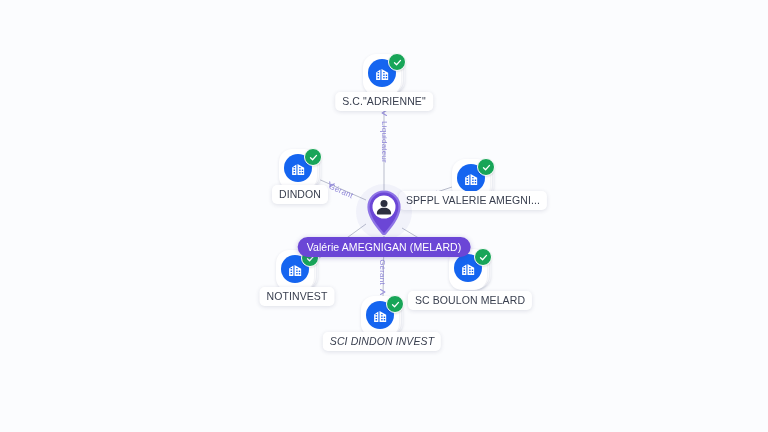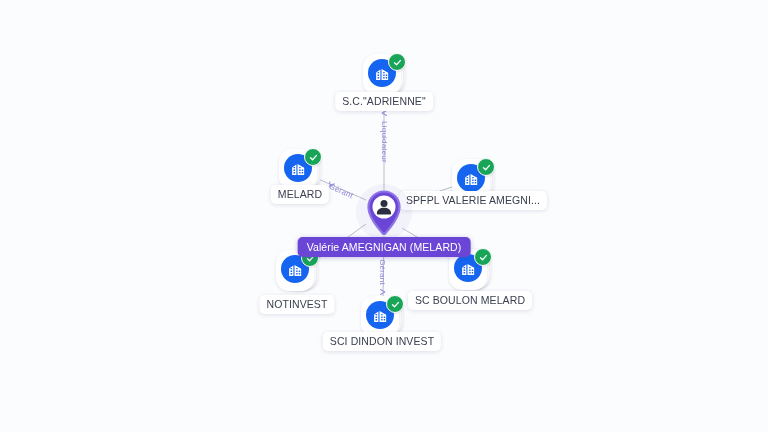--- a/index.html
+++ b/index.html
@@ -122,21 +122,21 @@
     padding: 3px 7px;
     border-radius: 5px;
     white-space: nowrap;
     box-shadow: 0 1px 4px rgba(40,50,90,0.14);
   }
   .node-label.primary {
     background: #6b46d6;
     color: #ffffff;
     font-size: 10.5px;
     padding: 3.5px 9px;
-    border-radius: 5px;
+    border-radius: 10px;
     box-shadow: 0 1px 5px rgba(70,50,160,0.30);
   }
 
   
   .edge-label {
     position: absolute;
     color: #8f86d8;
     font-size: 8px;
     letter-spacing: 0.2px;
     white-space: nowrap;
@@ -207,21 +207,21 @@
             <path d="M3 21V10.5l6-4.2V21H3zm7.6 0V5.5L20 11v10h-9.4zM5 19h2.2v-2H5v2zm0-3.6h2.2v-2H5v2zm0-3.6h2.2v-2H5v2zm8 7.2h2v-2h-2v2zm0-3.6h2v-2h-2v2zm0-3.6h2v-2h-2v2zm3.6 7.2h2v-2h-2v2zm0-3.6h2v-2h-2v2z"></path>
           </svg>
         </div>
       </div>
       <div class="verified-badge">
         <svg width="9" height="9" viewBox="0 0 24 24" fill="none" stroke="#ffffff" stroke-width="3.4" stroke-linecap="round" stroke-linejoin="round">
           <path d="M4 12.5 L9.5 18 L20 6.5"></path>
         </svg>
       </div>
     </div>
-    <div class="node-label" style="left:0px; top:15px;">MELARD</div>
+    <div class="node-label" style="left:0px; top:15px;">DINDON</div>
   </div>
 
   <div class="node" style="left:473px; top:180px;">
     <div class="company-stack">
       <div class="stack-card c3"></div>
       <div class="stack-card c2"></div>
       <div class="stack-card c1">
         <div class="company-disc">
           <svg width="17" height="17" viewBox="0 0 24 24" fill="#ffffff">
             <path d="M3 21V10.5l6-4.2V21H3zm7.6 0V5.5L20 11v10h-9.4zM5 19h2.2v-2H5v2zm0-3.6h2.2v-2H5v2zm0-3.6h2.2v-2H5v2zm8 7.2h2v-2h-2v2zm0-3.6h2v-2h-2v2zm0-3.6h2v-2h-2v2zm3.6 7.2h2v-2h-2v2zm0-3.6h2v-2h-2v2z"></path>
@@ -247,41 +247,41 @@
             <path d="M3 21V10.5l6-4.2V21H3zm7.6 0V5.5L20 11v10h-9.4zM5 19h2.2v-2H5v2zm0-3.6h2.2v-2H5v2zm0-3.6h2.2v-2H5v2zm8 7.2h2v-2h-2v2zm0-3.6h2v-2h-2v2zm0-3.6h2v-2h-2v2zm3.6 7.2h2v-2h-2v2zm0-3.6h2v-2h-2v2z"></path>
           </svg>
         </div>
       </div>
       <div class="verified-badge">
         <svg width="9" height="9" viewBox="0 0 24 24" fill="none" stroke="#ffffff" stroke-width="3.4" stroke-linecap="round" stroke-linejoin="round">
           <path d="M4 12.5 L9.5 18 L20 6.5"></path>
         </svg>
       </div>
     </div>
-    <div class="node-label" style="left:0px; top:24px;">NOTINVEST</div>
+    <div class="node-label" style="left:0px; top:16px;">NOTINVEST</div>
   </div>
 
   <div class="node" style="left:382px; top:317px;">
     <div class="company-stack">
       <div class="stack-card c3"></div>
       <div class="stack-card c2"></div>
       <div class="stack-card c1">
         <div class="company-disc">
           <svg width="17" height="17" viewBox="0 0 24 24" fill="#ffffff">
             <path d="M3 21V10.5l6-4.2V21H3zm7.6 0V5.5L20 11v10h-9.4zM5 19h2.2v-2H5v2zm0-3.6h2.2v-2H5v2zm0-3.6h2.2v-2H5v2zm8 7.2h2v-2h-2v2zm0-3.6h2v-2h-2v2zm0-3.6h2v-2h-2v2zm3.6 7.2h2v-2h-2v2zm0-3.6h2v-2h-2v2z"></path>
           </svg>
         </div>
       </div>
       <div class="verified-badge">
         <svg width="9" height="9" viewBox="0 0 24 24" fill="none" stroke="#ffffff" stroke-width="3.4" stroke-linecap="round" stroke-linejoin="round">
           <path d="M4 12.5 L9.5 18 L20 6.5"></path>
         </svg>
       </div>
     </div>
-    <div class="node-label" style="left:0px; top:15px;">SCI DINDON INVEST</div>
+    <div class="node-label" style="left:0px; top:15px;font-style:italic;">SCI DINDON INVEST</div>
   </div>
 
   <div class="node" style="left:470px; top:270px;">
     <div class="company-stack">
       <div class="stack-card c3"></div>
       <div class="stack-card c2"></div>
       <div class="stack-card c1">
         <div class="company-disc">
           <svg width="17" height="17" viewBox="0 0 24 24" fill="#ffffff">
             <path d="M3 21V10.5l6-4.2V21H3zm7.6 0V5.5L20 11v10h-9.4zM5 19h2.2v-2H5v2zm0-3.6h2.2v-2H5v2zm0-3.6h2.2v-2H5v2zm8 7.2h2v-2h-2v2zm0-3.6h2v-2h-2v2zm0-3.6h2v-2h-2v2zm3.6 7.2h2v-2h-2v2zm0-3.6h2v-2h-2v2z"></path>

